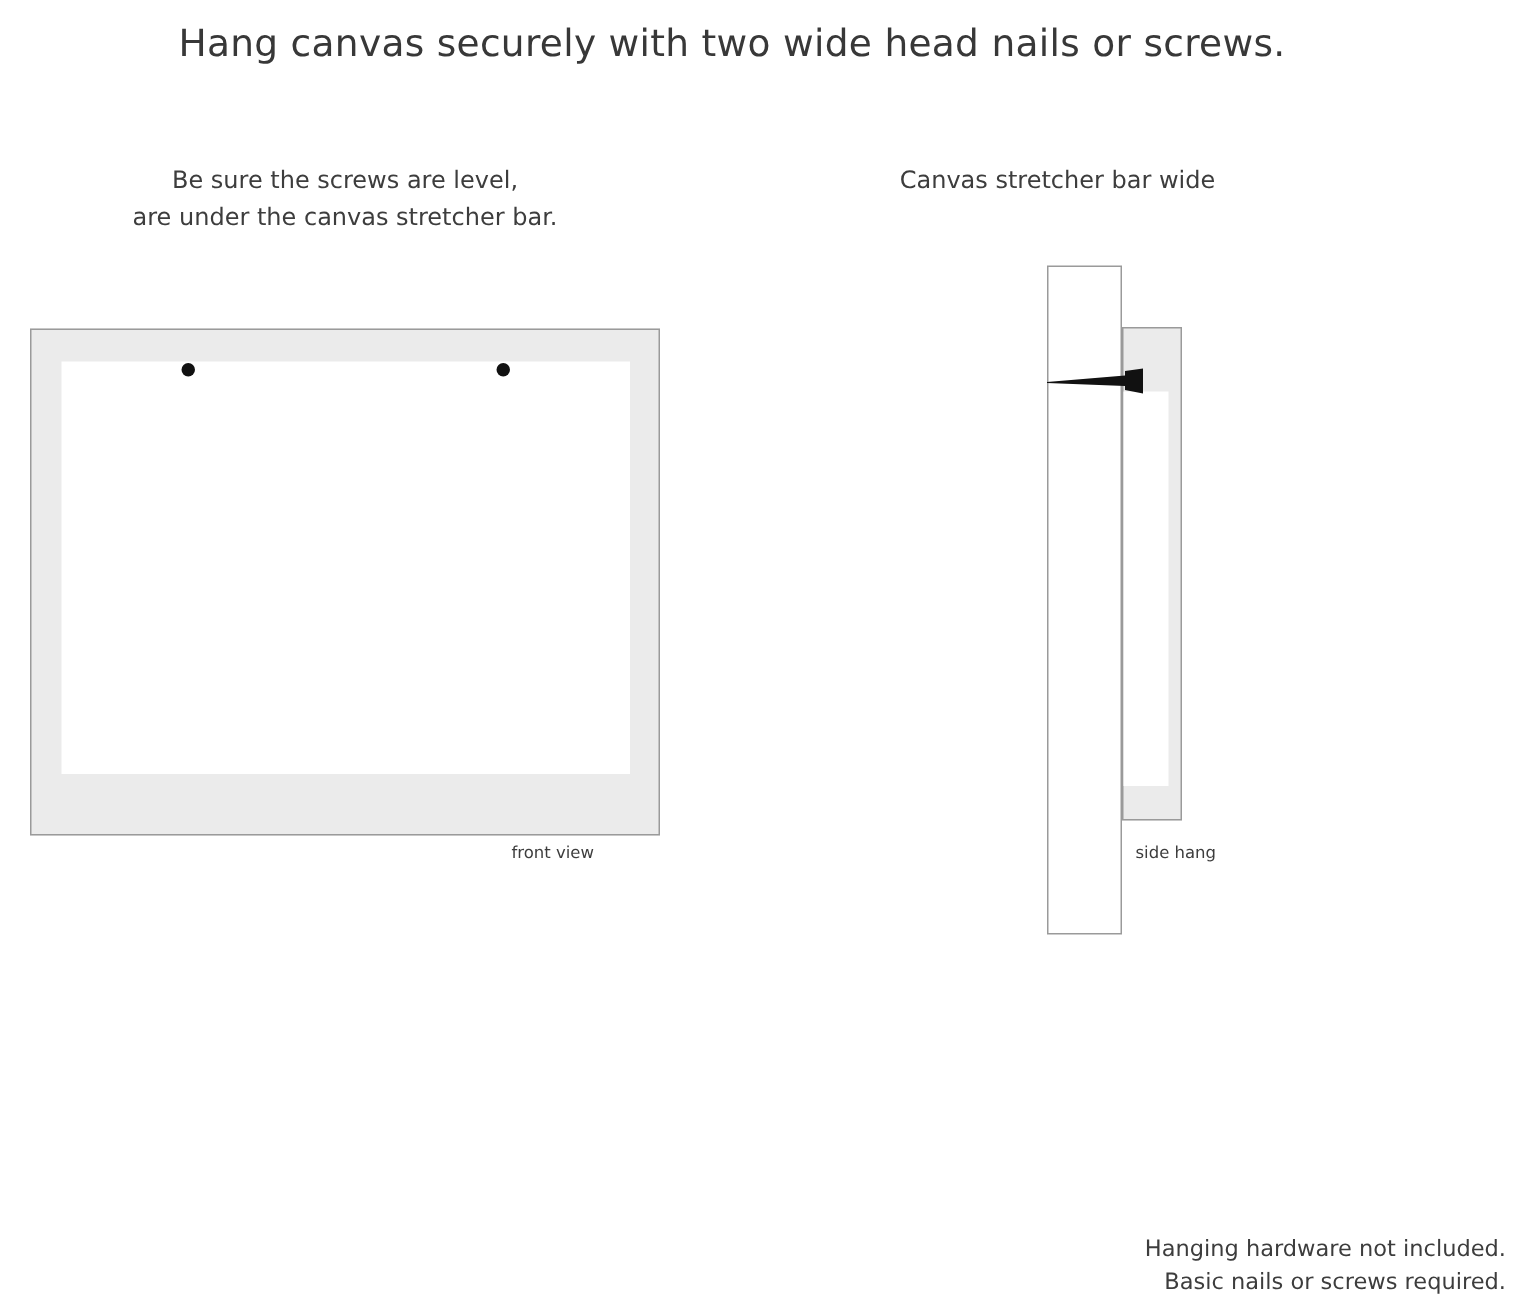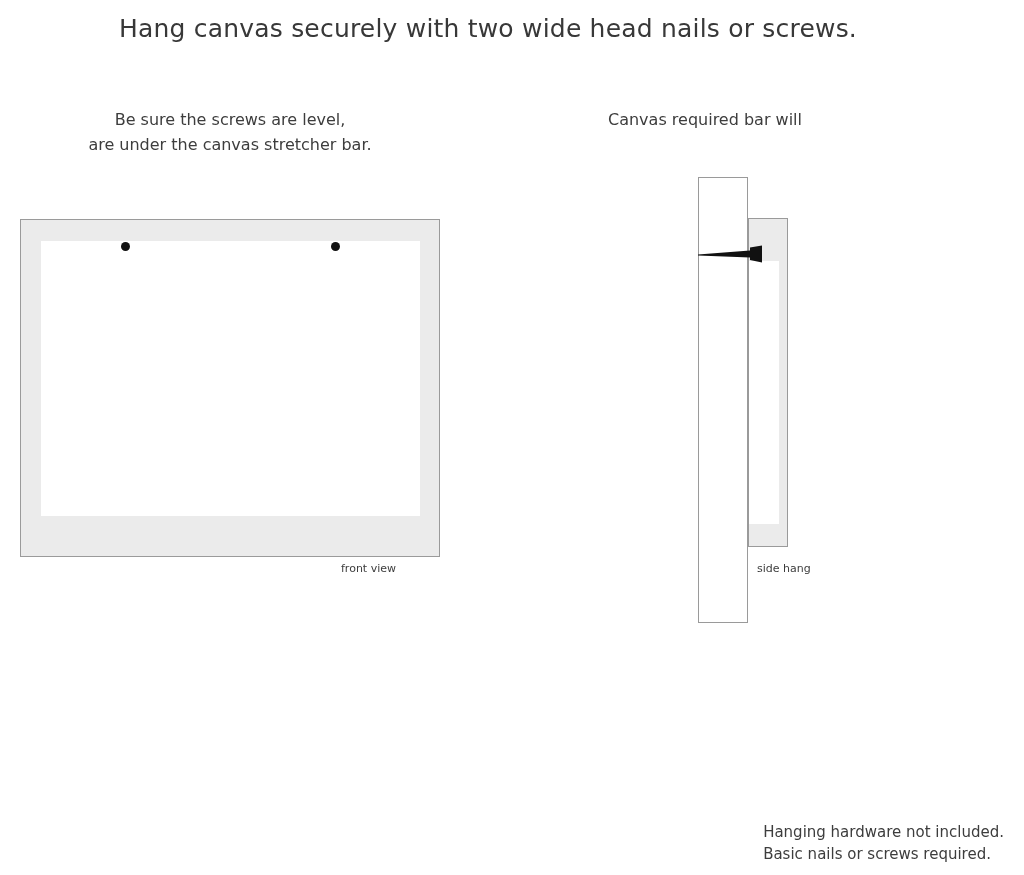--- a/index.html
+++ b/index.html
@@ -130,21 +130,21 @@
 <body>
 
 <div class="title">Hang canvas securely with two wide head nails or screws.</div>
 
 <div class="caption caption-left">
   <span class="line">Be sure the screws are level,</span>
   <span class="line">are under the canvas stretcher bar.</span>
 </div>
 
 <div class="caption caption-right">
-  <span class="line">Canvas required bar will</span>
+  <span class="line">Canvas stretcher bar wide</span>
 </div>
 
 <div class="front-view">
   <div class="inner-canvas"></div>
   <div class="screw-dot left"></div>
   <div class="screw-dot right"></div>
 </div>
 <div class="view-label label-front">front view</div>
 
 <div class="side-view">
@@ -154,16 +154,16 @@
   </div>
   <svg class="nail" viewBox="0 0 65 18">
 
     <polygon points="0,9.6 52,5.4 52,12.4 0,10.4" fill="#111111"></polygon>
 
     <polygon points="52,2.4 64,0.6 64,17.4 52,15.0" fill="#111111"></polygon>
   </svg>
 </div>
 <div class="view-label label-side">side hang</div>
 
-<div style="position:absolute; right:20px; bottom:10px; font-size:15px; line-height:22px; color:#3d3d3d;">
+<div style="position:absolute; right:20px; bottom:10px; text-align:right; font-size:15px; line-height:22px; color:#3d3d3d;">
   <span style="display:block; white-space:nowrap;">Hanging hardware not included.</span>
   <span style="display:block; white-space:nowrap;">Basic nails or screws required.</span>
 </div>
 
 </body></html>

